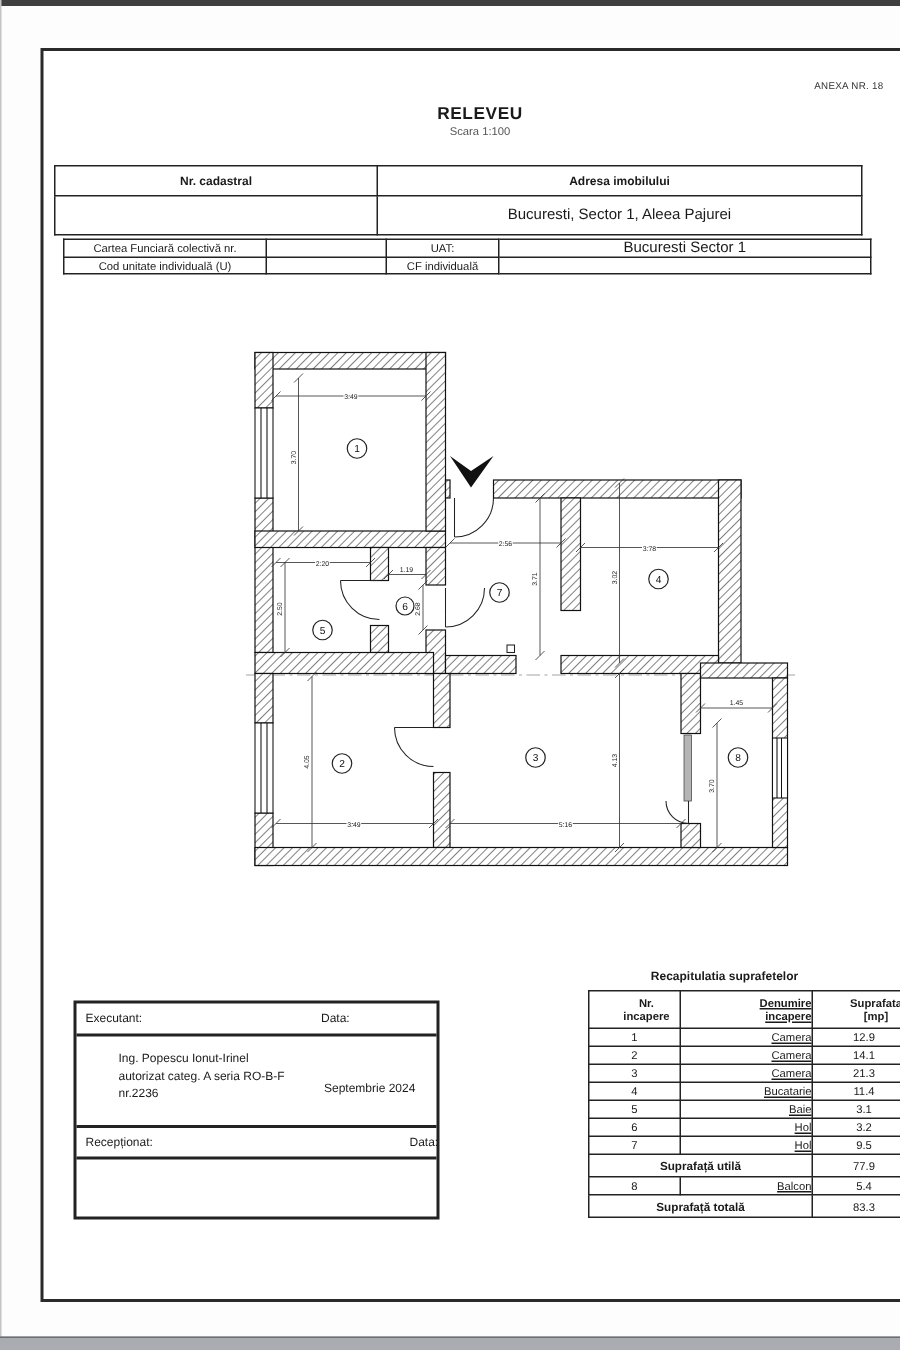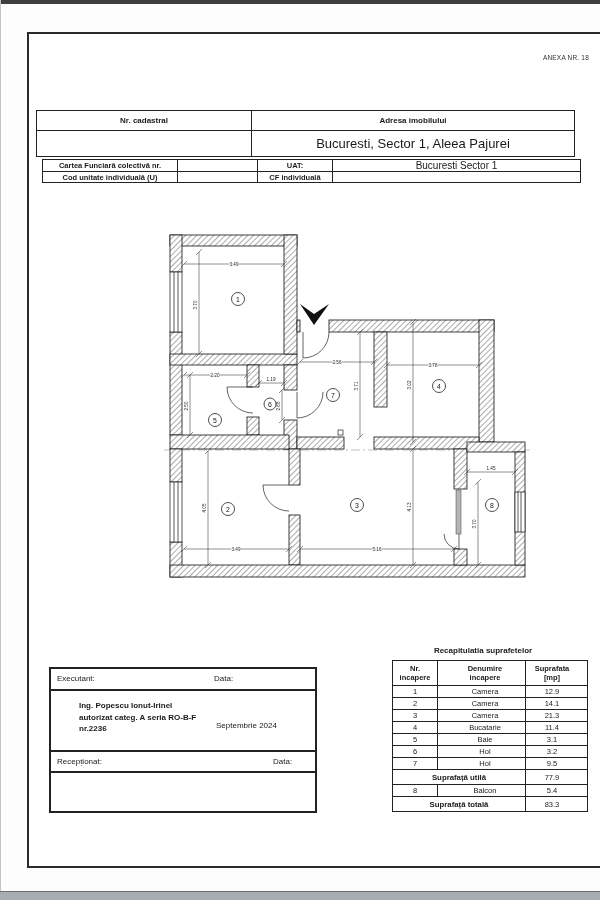--- a/index.html
+++ b/index.html
@@ -17,61 +17,65 @@
   }
   .anexa{position:absolute;left:430px;top:20px;width:130px;font-size:6.5px;color:#333;text-align:right;letter-spacing:.2px;}
   .title-block{position:absolute;left:226px;top:36px;width:130px;text-align:center;}
   .title-main{font-size:11.5px;font-weight:bold;letter-spacing:.4px;}
   .title-sub{font-size:7.5px;color:#555;margin-top:1px;}
 
   table{border-collapse:collapse;}
   .hdr-t1{position:absolute;left:7px;top:76px;width:538px;table-layout:fixed;}
   .hdr-t1 td{border:1.5px solid #222;font-size:8px;text-align:center;vertical-align:middle;padding:0 2px;}
   .hdr-t1 .r1 td{height:19px;font-weight:bold;}
-  .hdr-t1 .r2 td{height:25px;font-size:13px;}
+  .hdr-t1 .r2 td{height:25px;font-size:10px;}
   .hdr-t2{position:absolute;left:13px;top:125px;width:538px;table-layout:fixed;}
   .hdr-t2 td{border:1.5px solid #222;font-size:7.5px;text-align:center;vertical-align:middle;height:10px;padding:0 2px;}
-  .hdr-t2 .lab{font-weight:bold;}
+  .hdr-t2 .lab{font-weight:normal;}
   .hdr-t2 .val{font-size:10px;}
 
   .plan{position:absolute;left:133px;top:196px;width:374px;height:360px;}
   .dimtxt{font-size:4.6px;fill:#222;text-anchor:middle;paint-order:stroke;stroke:#fff;stroke-width:1.4px;font-family:"Liberation Sans",sans-serif;}
   .roomnum{font-size:6.8px;fill:#111;text-anchor:middle;font-family:"Liberation Sans",sans-serif;}
 
-  .exec-box{position:absolute;left:20px;top:633px;width:268px;height:146px;border:2px solid #222;box-sizing:border-box;font-size:8px;}
+  .exec-box{position:absolute;left:20px;top:633px;width:244px;height:146px;border:2px solid #222;box-sizing:border-box;font-size:8px;}
   .exec-row1{position:relative;height:20px;border-bottom:2px solid #222;}
   .exec-row2{position:relative;height:59px;border-bottom:2px solid #222;}
   .exec-row3{position:relative;height:19px;border-bottom:2px solid #222;}
   .exec-label{position:absolute;left:6px;top:5px;}
   .exec-data-label{position:absolute;left:163px;top:5px;}
-  .exec-name{position:absolute;left:28px;top:9px;font-weight:bold;white-space:pre-line;line-height:1.45;}
+  .exec-name{position:absolute;left:28px;top:9px;font-weight:normal;white-space:pre-line;line-height:1.45;}
   .exec-date{position:absolute;left:165px;top:30px;}
   .exec-recv-data{position:absolute;left:222px;top:5px;}
 
   .recap-title{position:absolute;left:363px;top:612px;width:182px;text-align:center;font-weight:bold;font-size:8px;}
   .recap{position:absolute;left:363px;top:626px;width:182px;table-layout:fixed;}
   .recap td,.recap th{border:1.2px solid #222;font-size:7.5px;vertical-align:middle;padding:0;}
-  .recap th{font-weight:bold;white-space:pre-line;text-align:center;height:24px;line-height:1.25;}
+  .recap th{font-weight:bold;white-space:pre-line;text-align:center;height:24px;line-height:1.25;padding-left:16px;}
   .recap .c-nr{width:44px;text-align:center;}
-  .recap .c-name{width:80px;text-align:center;padding-left:7px;}
+  .recap .c-name{width:80px;text-align:right;padding-left:7px;text-decoration:underline;}
   .recap .c-area{width:52px;text-align:center;padding-right:9px;}
   .recap tr.data td{height:11px;}
   .recap td.sum-label{font-weight:bold;text-align:center;height:14px;font-size:7.8px;}
 </style>
 </head>
 <body>
 
 <div class="edge-top"></div>
 <div class="edge-left"></div>
 <div class="edge-bottom"></div>
 
 <div class="page">
 
   <div class="anexa">ANEXA NR. 18</div>
 
+  <div class="title-block">
+    <div class="title-main">RELEVEU</div>
+    <div class="title-sub">Scara 1:100</div>
+  </div>
 
   <table class="hdr-t1">
     <colgroup>
         <col style="width:215px">
         <col style="width:323px">
       </colgroup>
     <tbody>
         <tr class="r1">
       <td>Nr. cadastral</td>
       <td>Adresa imobilului</td>

